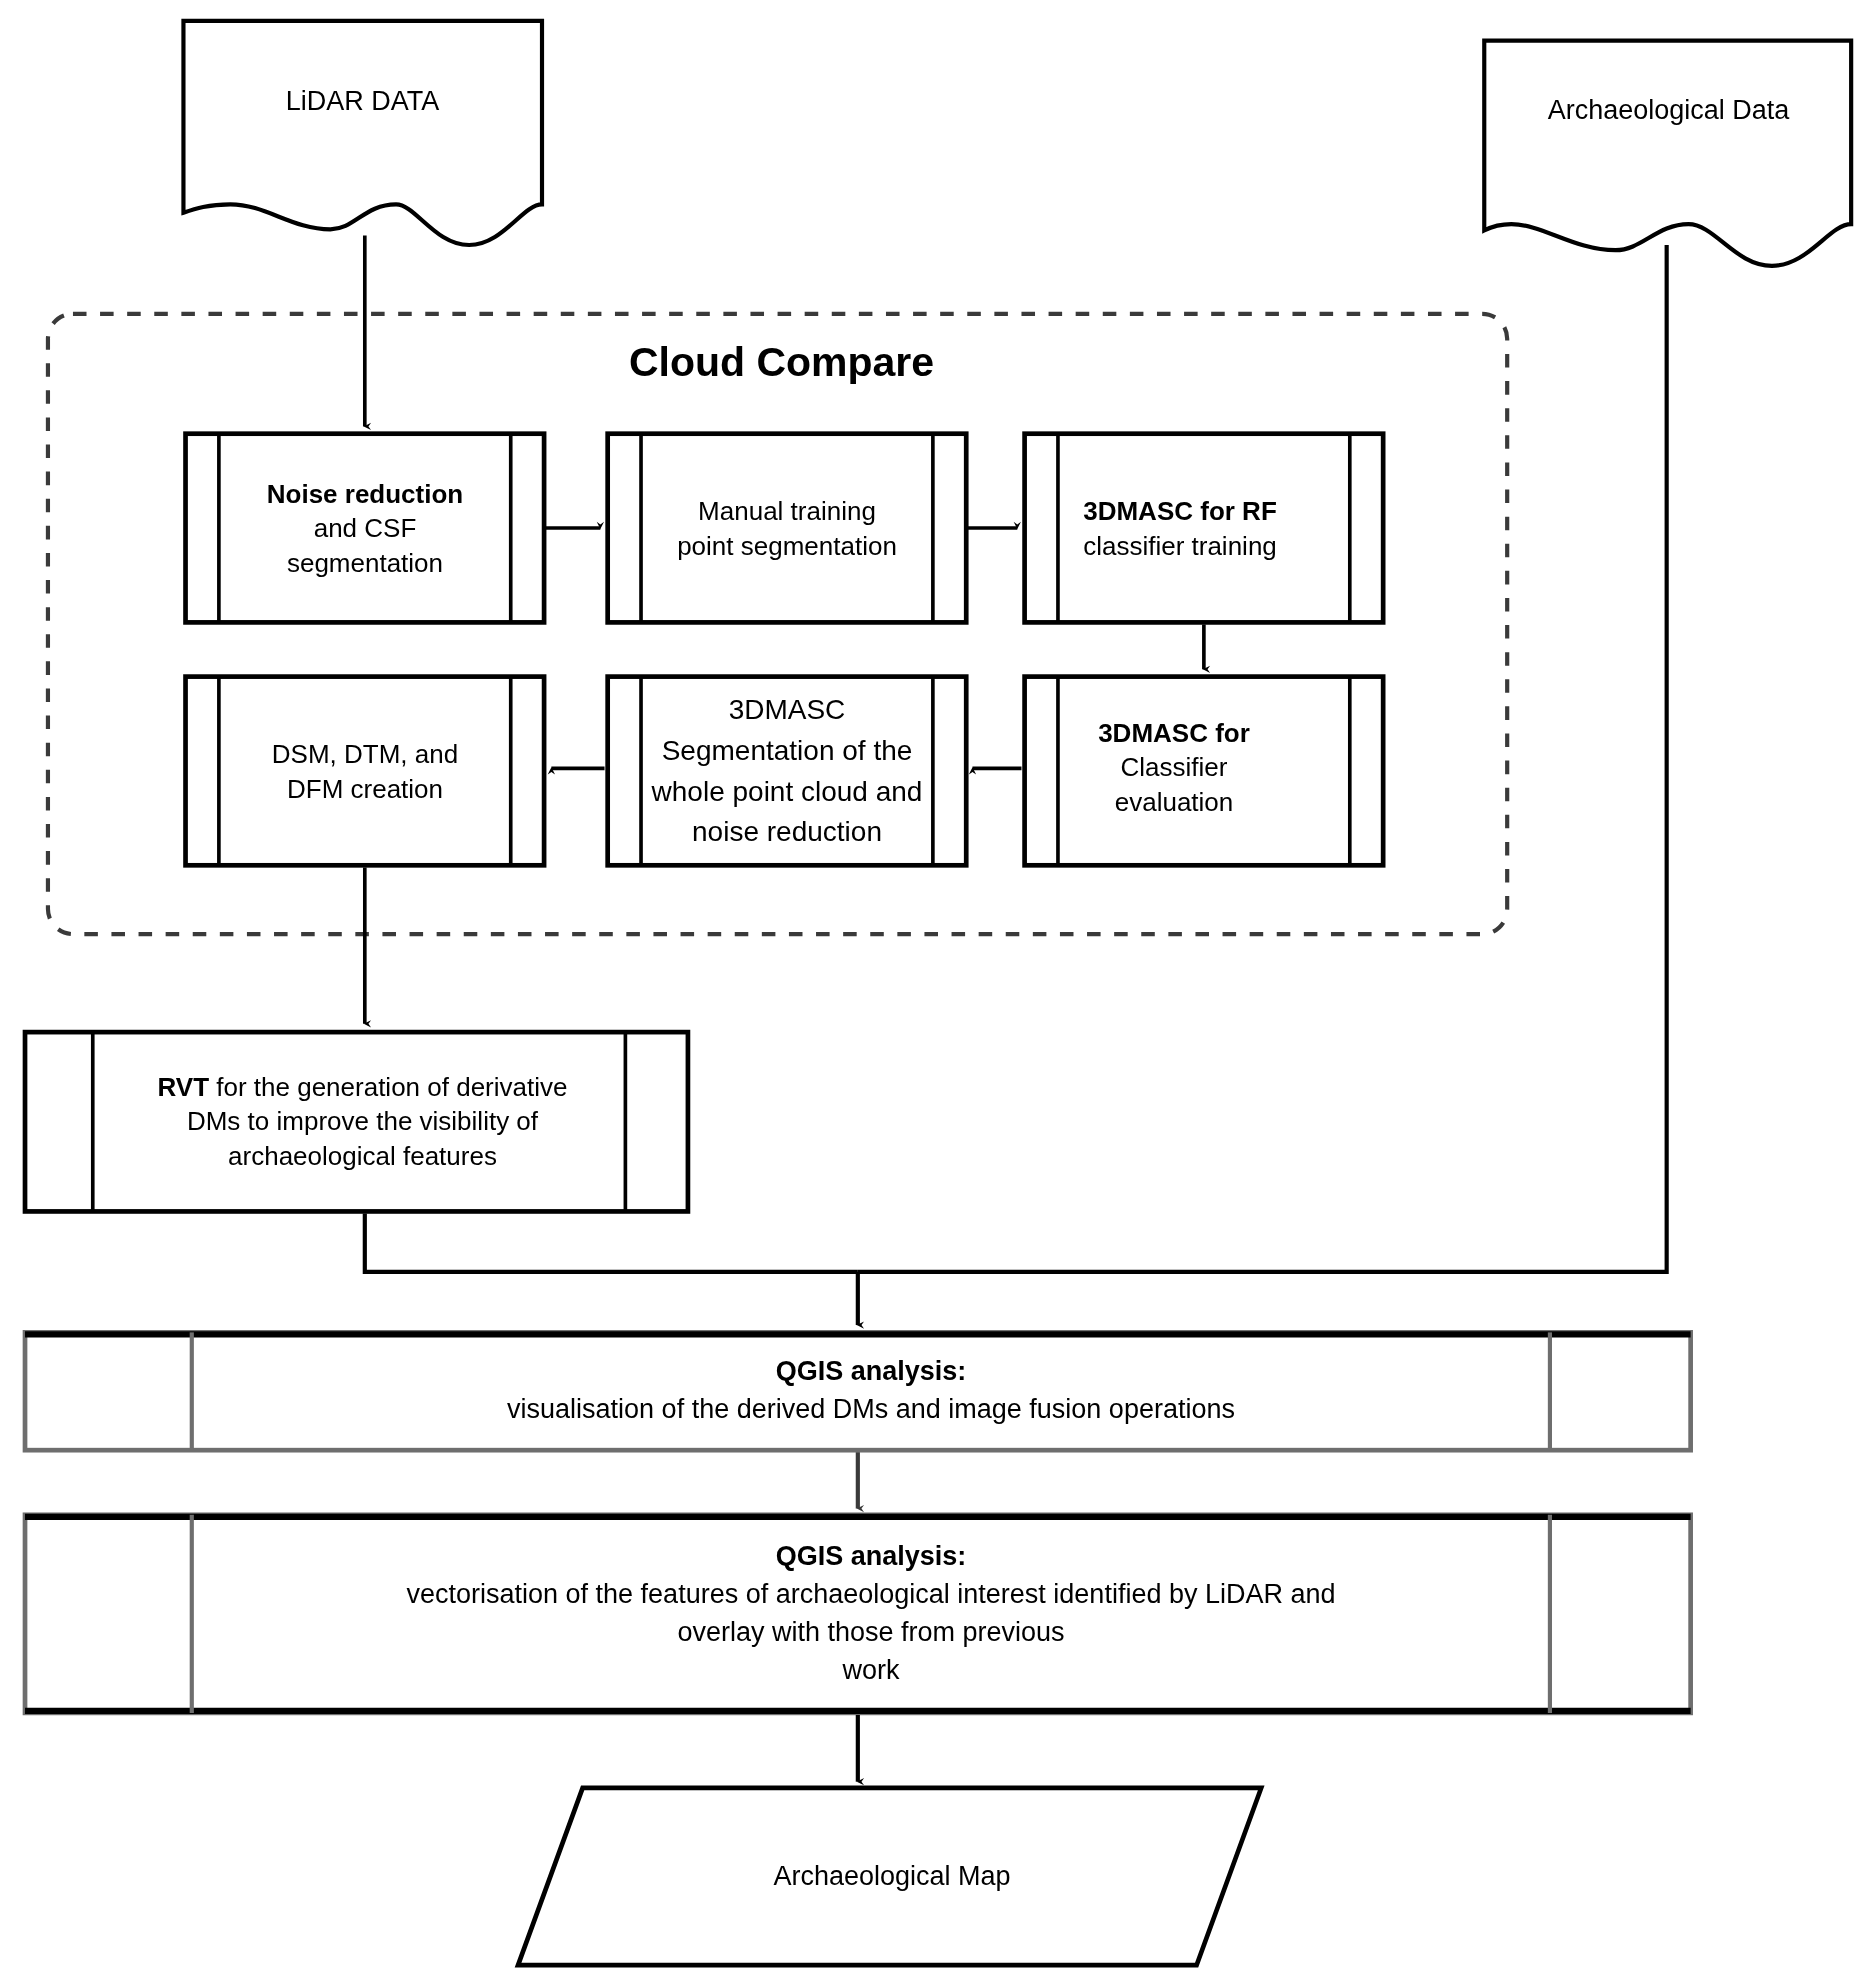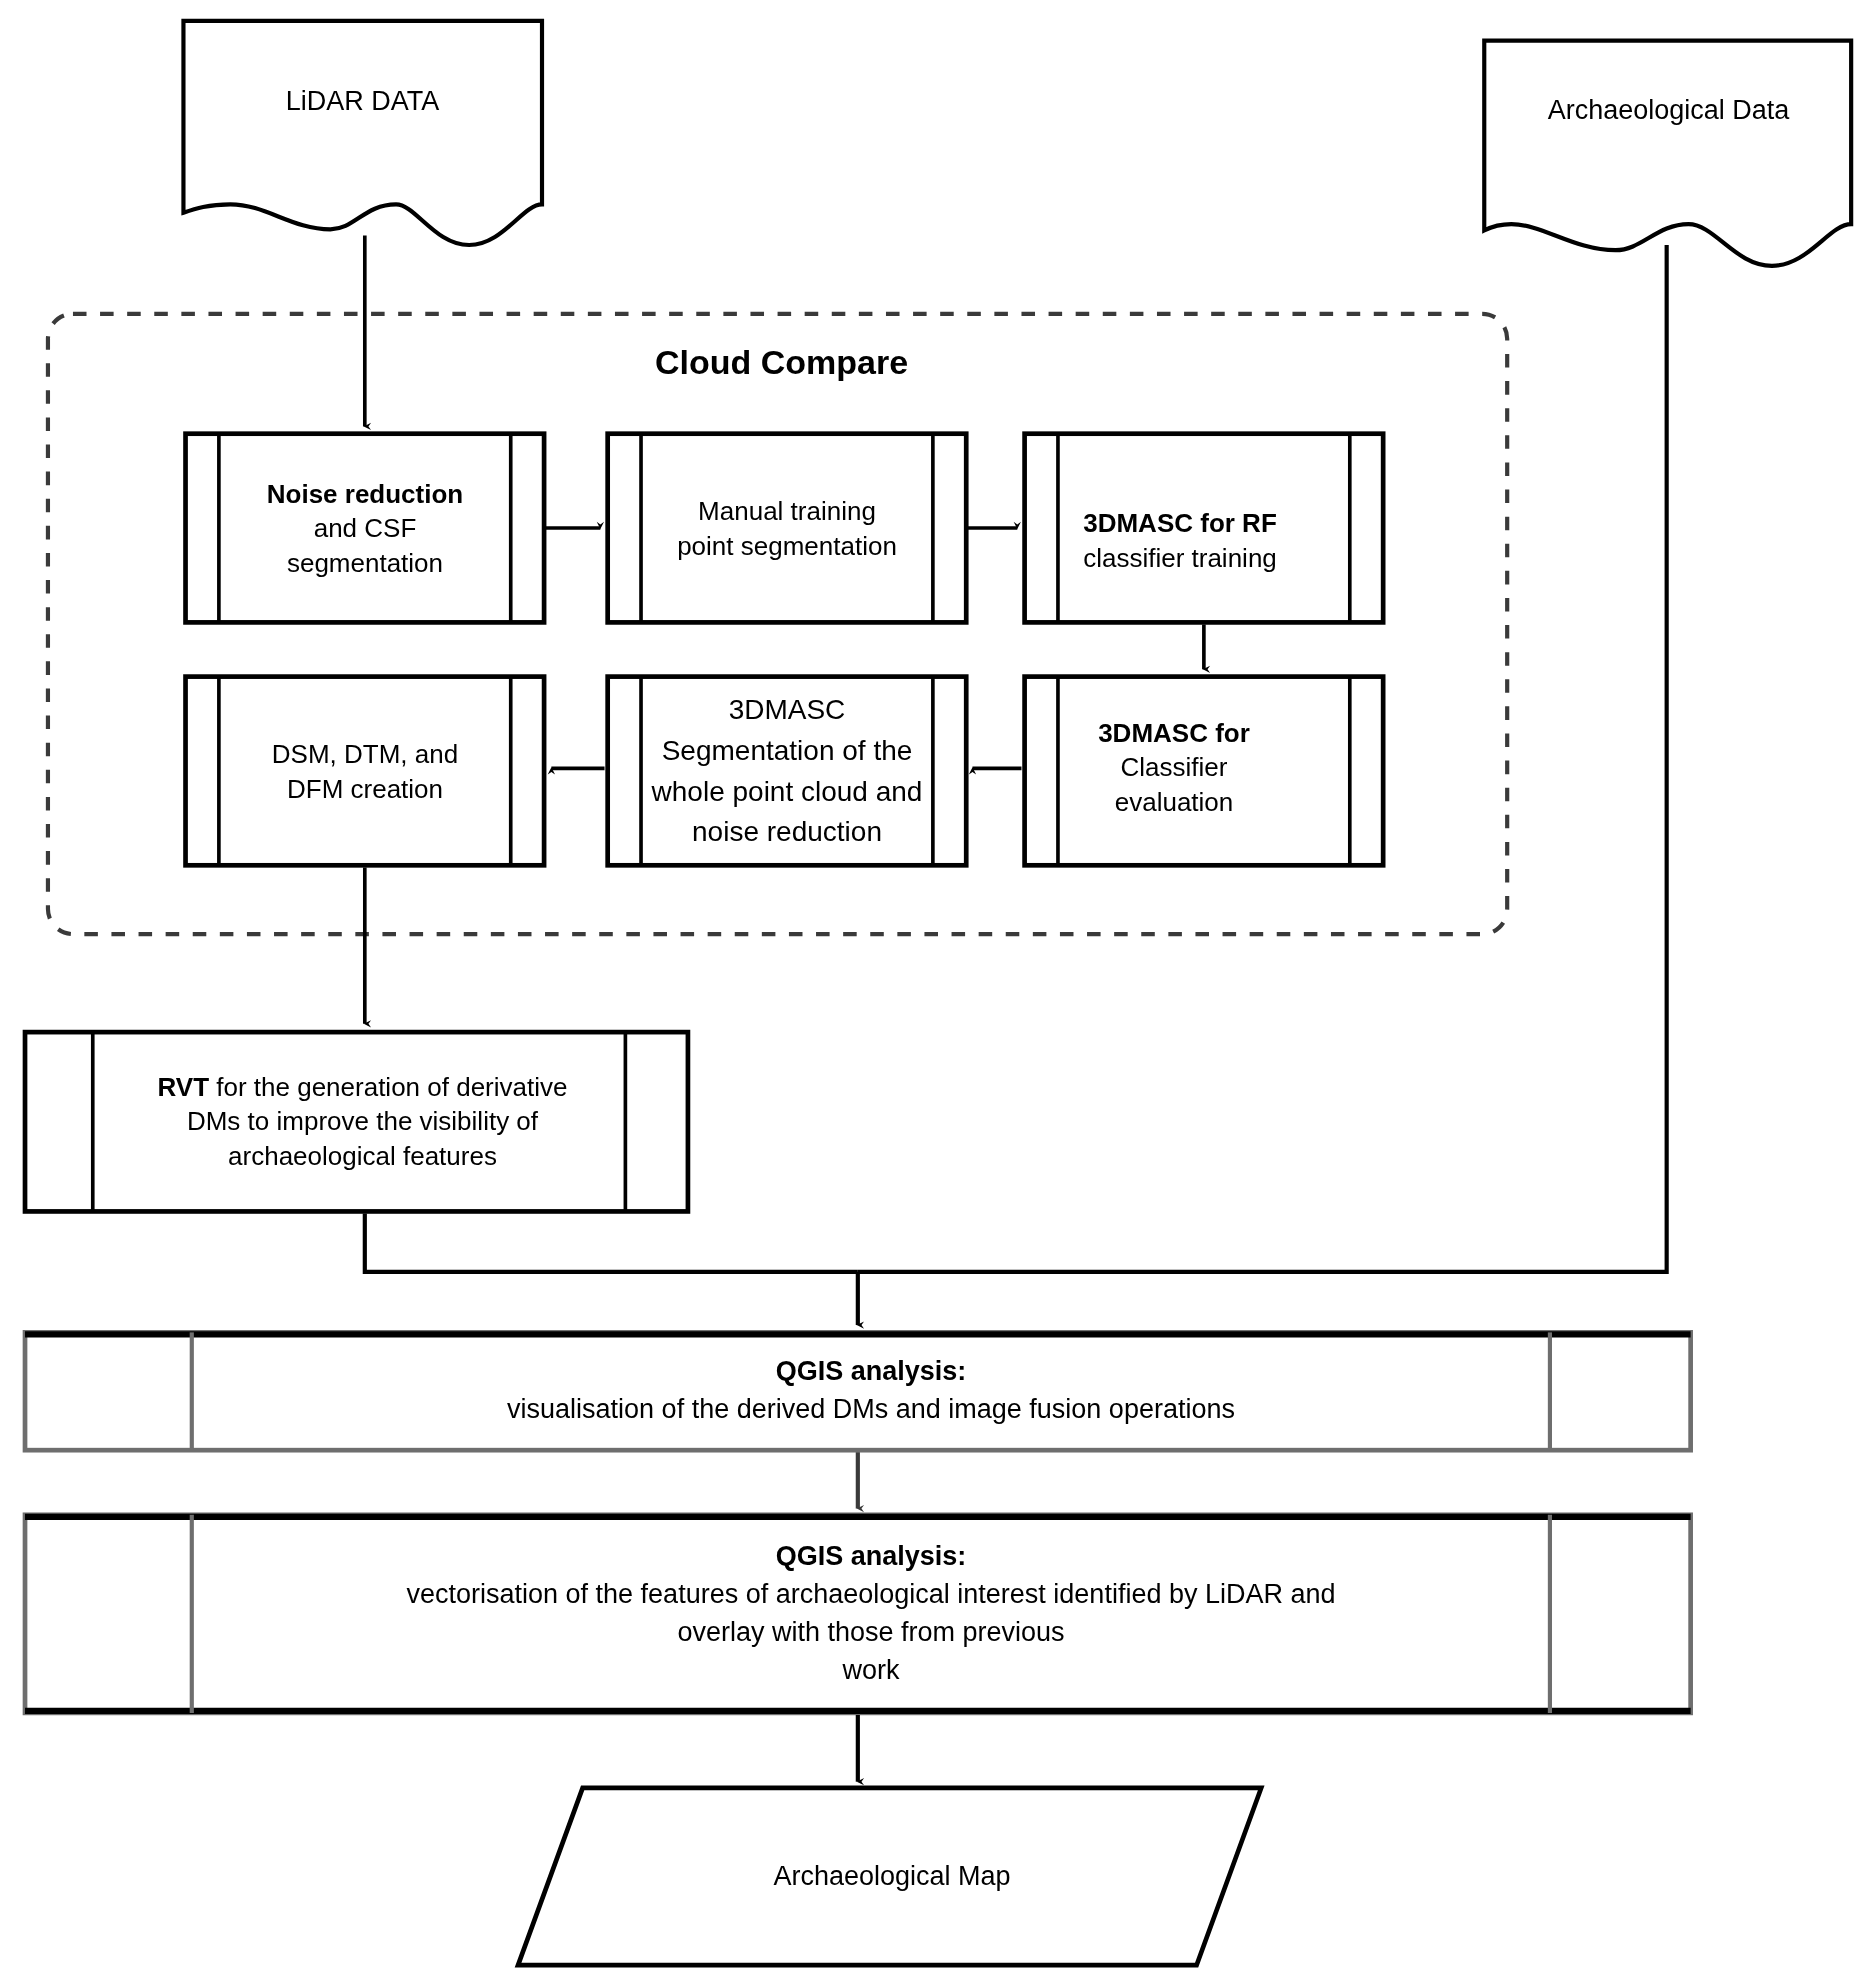--- a/index.html
+++ b/index.html
@@ -35,21 +35,21 @@
     text-align: center;
     line-height: 1.32;
     color: #000000;
     pointer-events: none;
   }
   .node-text > div { width: 100%; }
   .t-doc      { font-size: 27px; font-weight: 400; }
   .t-proc     { font-size: 26px; font-weight: 400; }
   .t-proc-sm  { font-size: 28px; font-weight: 400; line-height: 1.45; }
   .t-wide     { font-size: 27px; font-weight: 400; line-height: 1.40; }
-  .t-group    { font-size: 34px; font-weight: 700; justify-content: center; }
+  .t-group    { font-size: 41px; font-weight: 700; justify-content: center; }
   .bold       { font-weight: 700; }
 </style>
 </head>
 <body>
 
 <div id="stage">
 
   <svg class="layer" viewBox="0 0 3592 3808" preserveAspectRatio="none">
     <defs>
       <marker id="arrowDown" markerWidth="16" markerHeight="16" refX="8" refY="13" orient="auto" markerUnits="userSpaceOnUse">
@@ -179,21 +179,21 @@
     </div>
   </div>
 
   <div class="node-text t-proc" style="left:641px; top:434px; width:292px; height:189px;">
     <div>
       <span>Manual training</span><br>
       <span>point segmentation</span>
     </div>
   </div>
 
-  <div class="node-text t-proc" style="left:1058px; top:446px; width:244px; height:189px;">
+  <div class="node-text t-proc" style="left:1058px; top:434px; width:244px; height:189px;">
     <div>
       <span class="bold">3DMASC for RF</span><br>
       <span>classifier training</span>
     </div>
   </div>
 
   <div class="node-text t-proc" style="left:1058px; top:673px; width:232px; height:189px;">
     <div>
       <span class="bold">3DMASC for</span><br>
       <span>Classifier</span><br>

